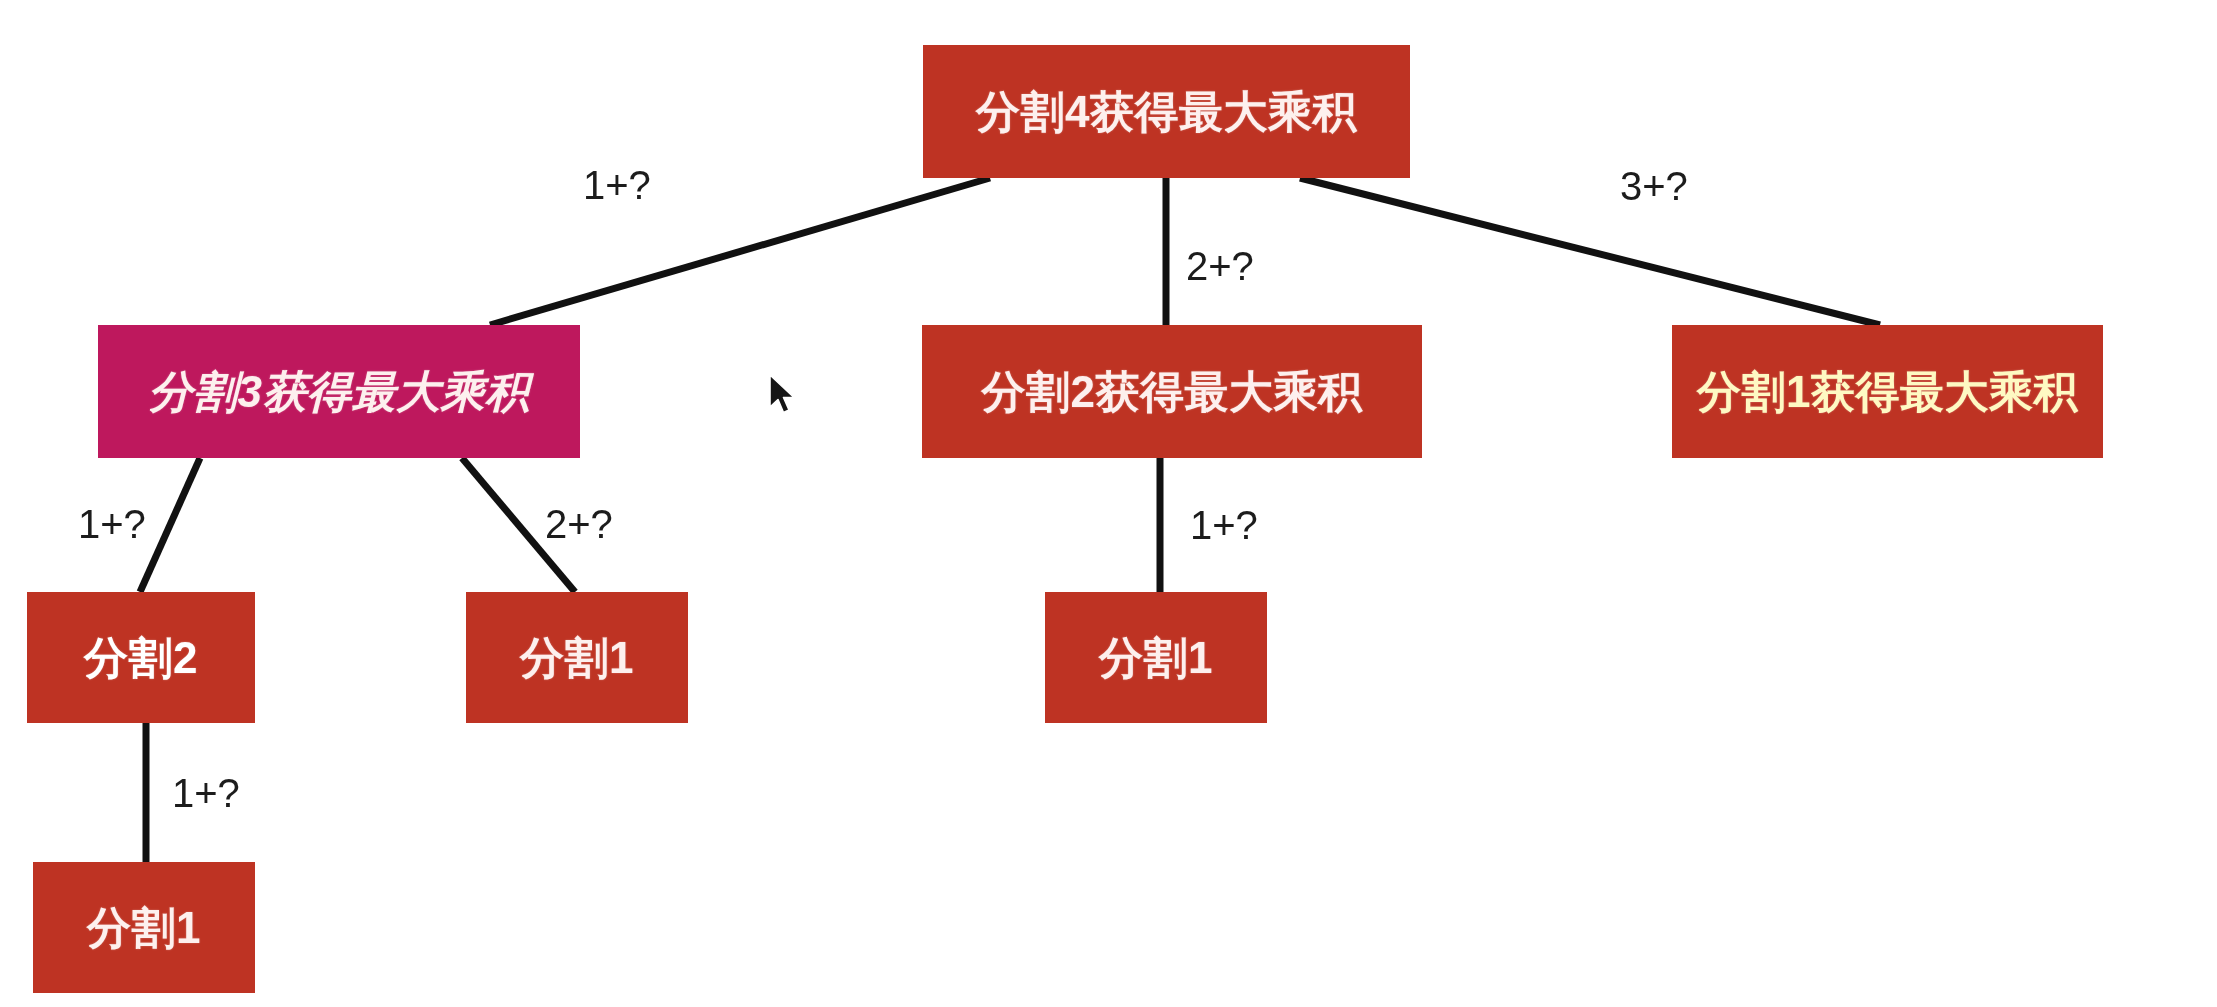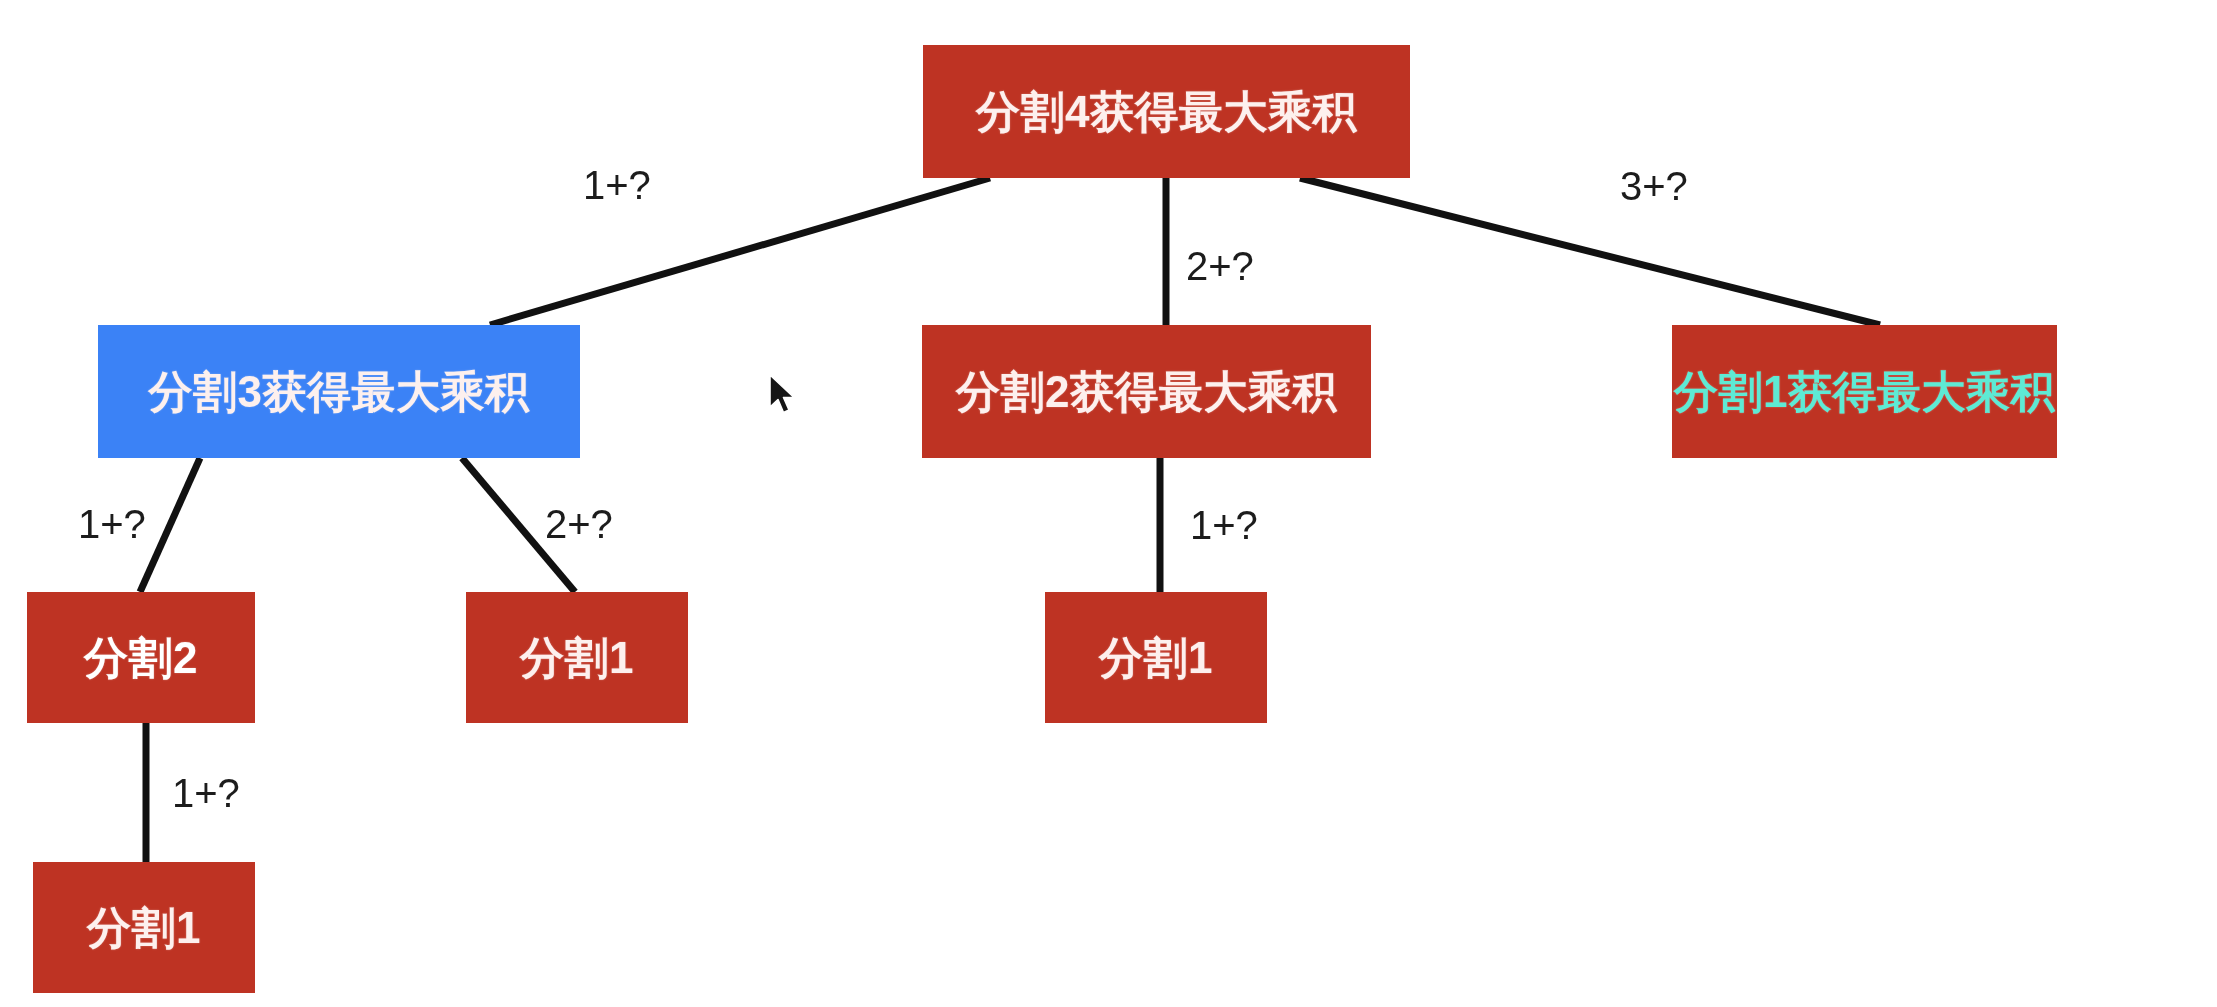--- a/index.html
+++ b/index.html
@@ -67,27 +67,27 @@
       <line x1="200" y1="458" x2="140" y2="592" stroke="#111111" stroke-width="7" stroke-linecap="butt"></line>
       <line x1="462" y1="458" x2="575" y2="592" stroke="#111111" stroke-width="7" stroke-linecap="butt"></line>
       <line x1="1160" y1="458" x2="1160" y2="592" stroke="#111111" stroke-width="7" stroke-linecap="butt"></line>
       <line x1="146" y1="723" x2="146" y2="862" stroke="#111111" stroke-width="7" stroke-linecap="butt"></line>
     </svg>
 
   <div id="nodes-host">
       <div class="node wide" style="left: 923px; top: 45px; width: 487px; height: 133px; background: rgb(190, 51, 35); color: rgb(253, 240, 238);">
         <span class="node-label">分割4获得最大乘积</span>
       </div>
-      <div class="node wide" style="left: 98px; top: 325px; width: 482px; height: 133px; background: #3b82f6; color: rgb(253, 240, 238);">
+      <div class="node wide" style="left: 98px; top: 325px; width: 482px; height: 133px; background: #be185d; color: rgb(253, 240, 238); font-style: italic;">
         <span class="node-label">分割3获得最大乘积</span>
       </div>
-      <div class="node wide" style="left: 922px; top: 325px; width: 449px; height: 133px; background: rgb(190, 51, 35); color: rgb(253, 240, 238);">
+      <div class="node wide" style="left: 922px; top: 325px; width: 500px; height: 133px; background: rgb(190, 51, 35); color: rgb(253, 240, 238);">
         <span class="node-label">分割2获得最大乘积</span>
       </div>
-      <div class="node wide" style="left: 1672px; top: 325px; width: 385px; height: 133px; background: rgb(190, 51, 35); color: #5eead4;">
+      <div class="node wide" style="left: 1672px; top: 325px; width: 431px; height: 133px; background: rgb(190, 51, 35); color: #fef9c3;">
         <span class="node-label">分割1获得最大乘积</span>
       </div>
       <div class="node small" style="left: 27px; top: 592px; width: 228px; height: 131px; background: rgb(190, 51, 35); color: #ffffff;">
         <span class="node-label">分割2</span>
       </div>
       <div class="node small" style="left: 466px; top: 592px; width: 222px; height: 131px; background: rgb(190, 51, 35); color: rgb(253, 240, 238);">
         <span class="node-label">分割1</span>
       </div>
       <div class="node small" style="left: 1045px; top: 592px; width: 222px; height: 131px; background: rgb(190, 51, 35); color: rgb(253, 240, 238);">
         <span class="node-label">分割1</span>

